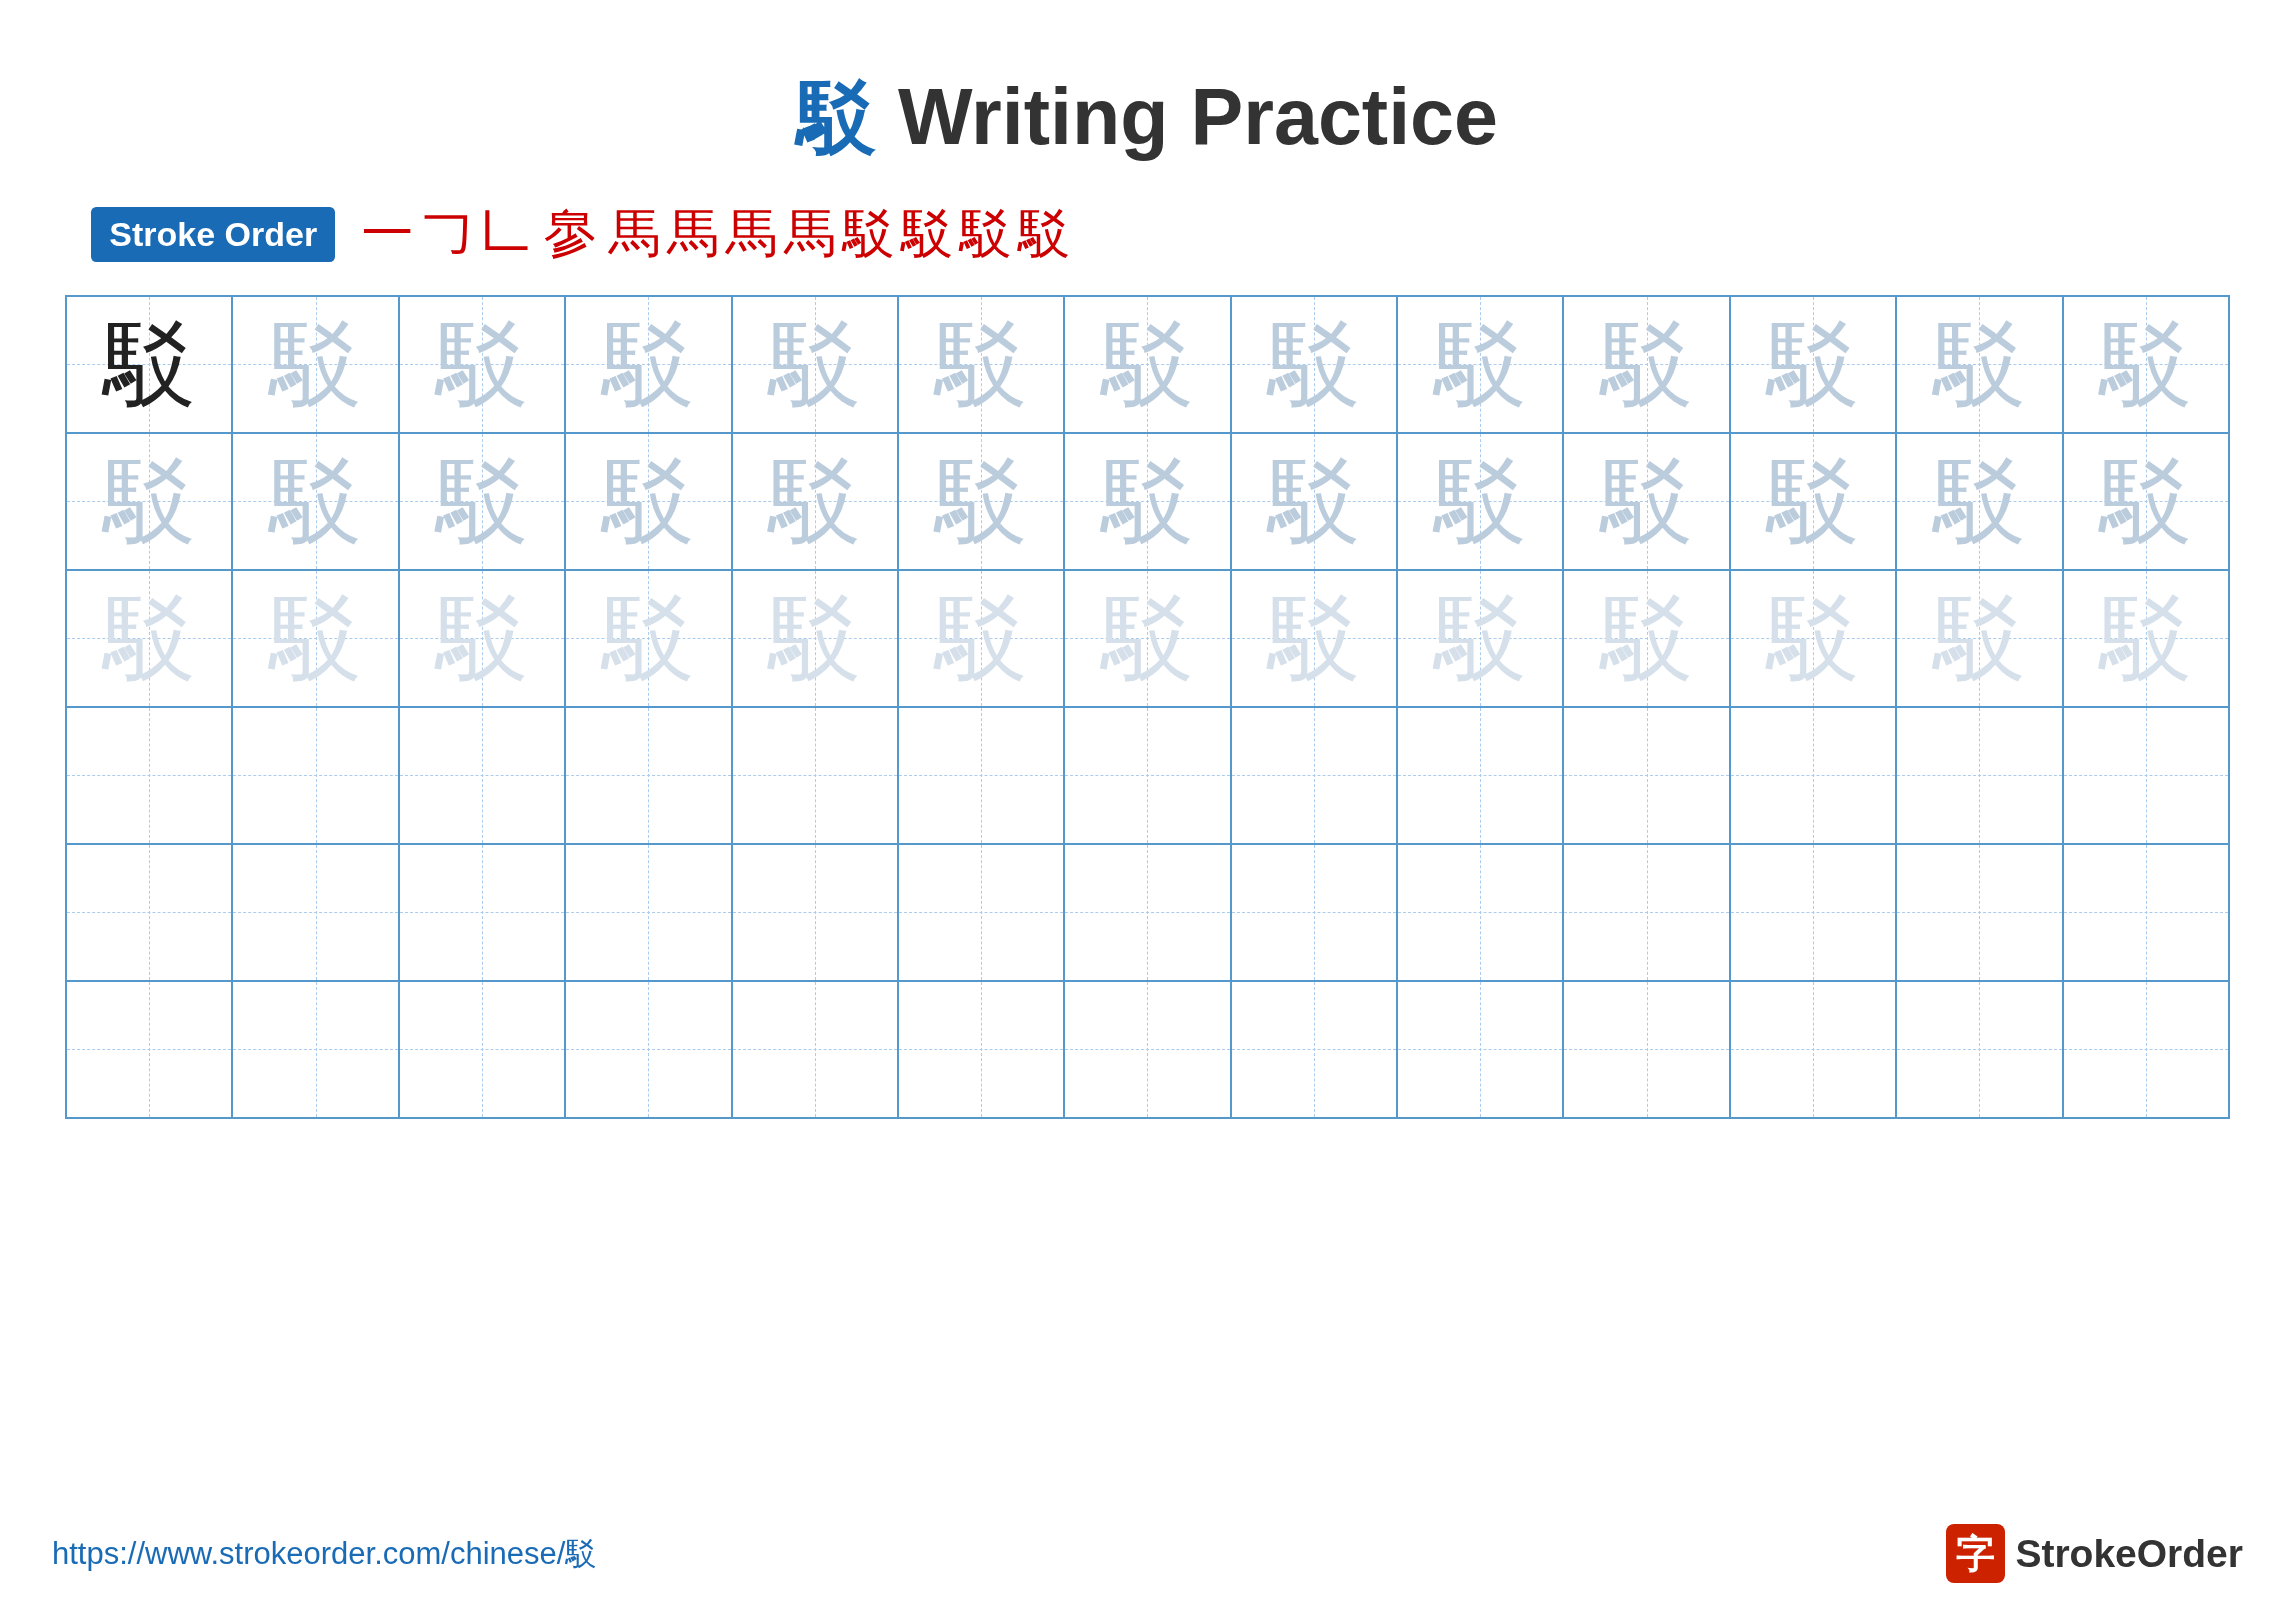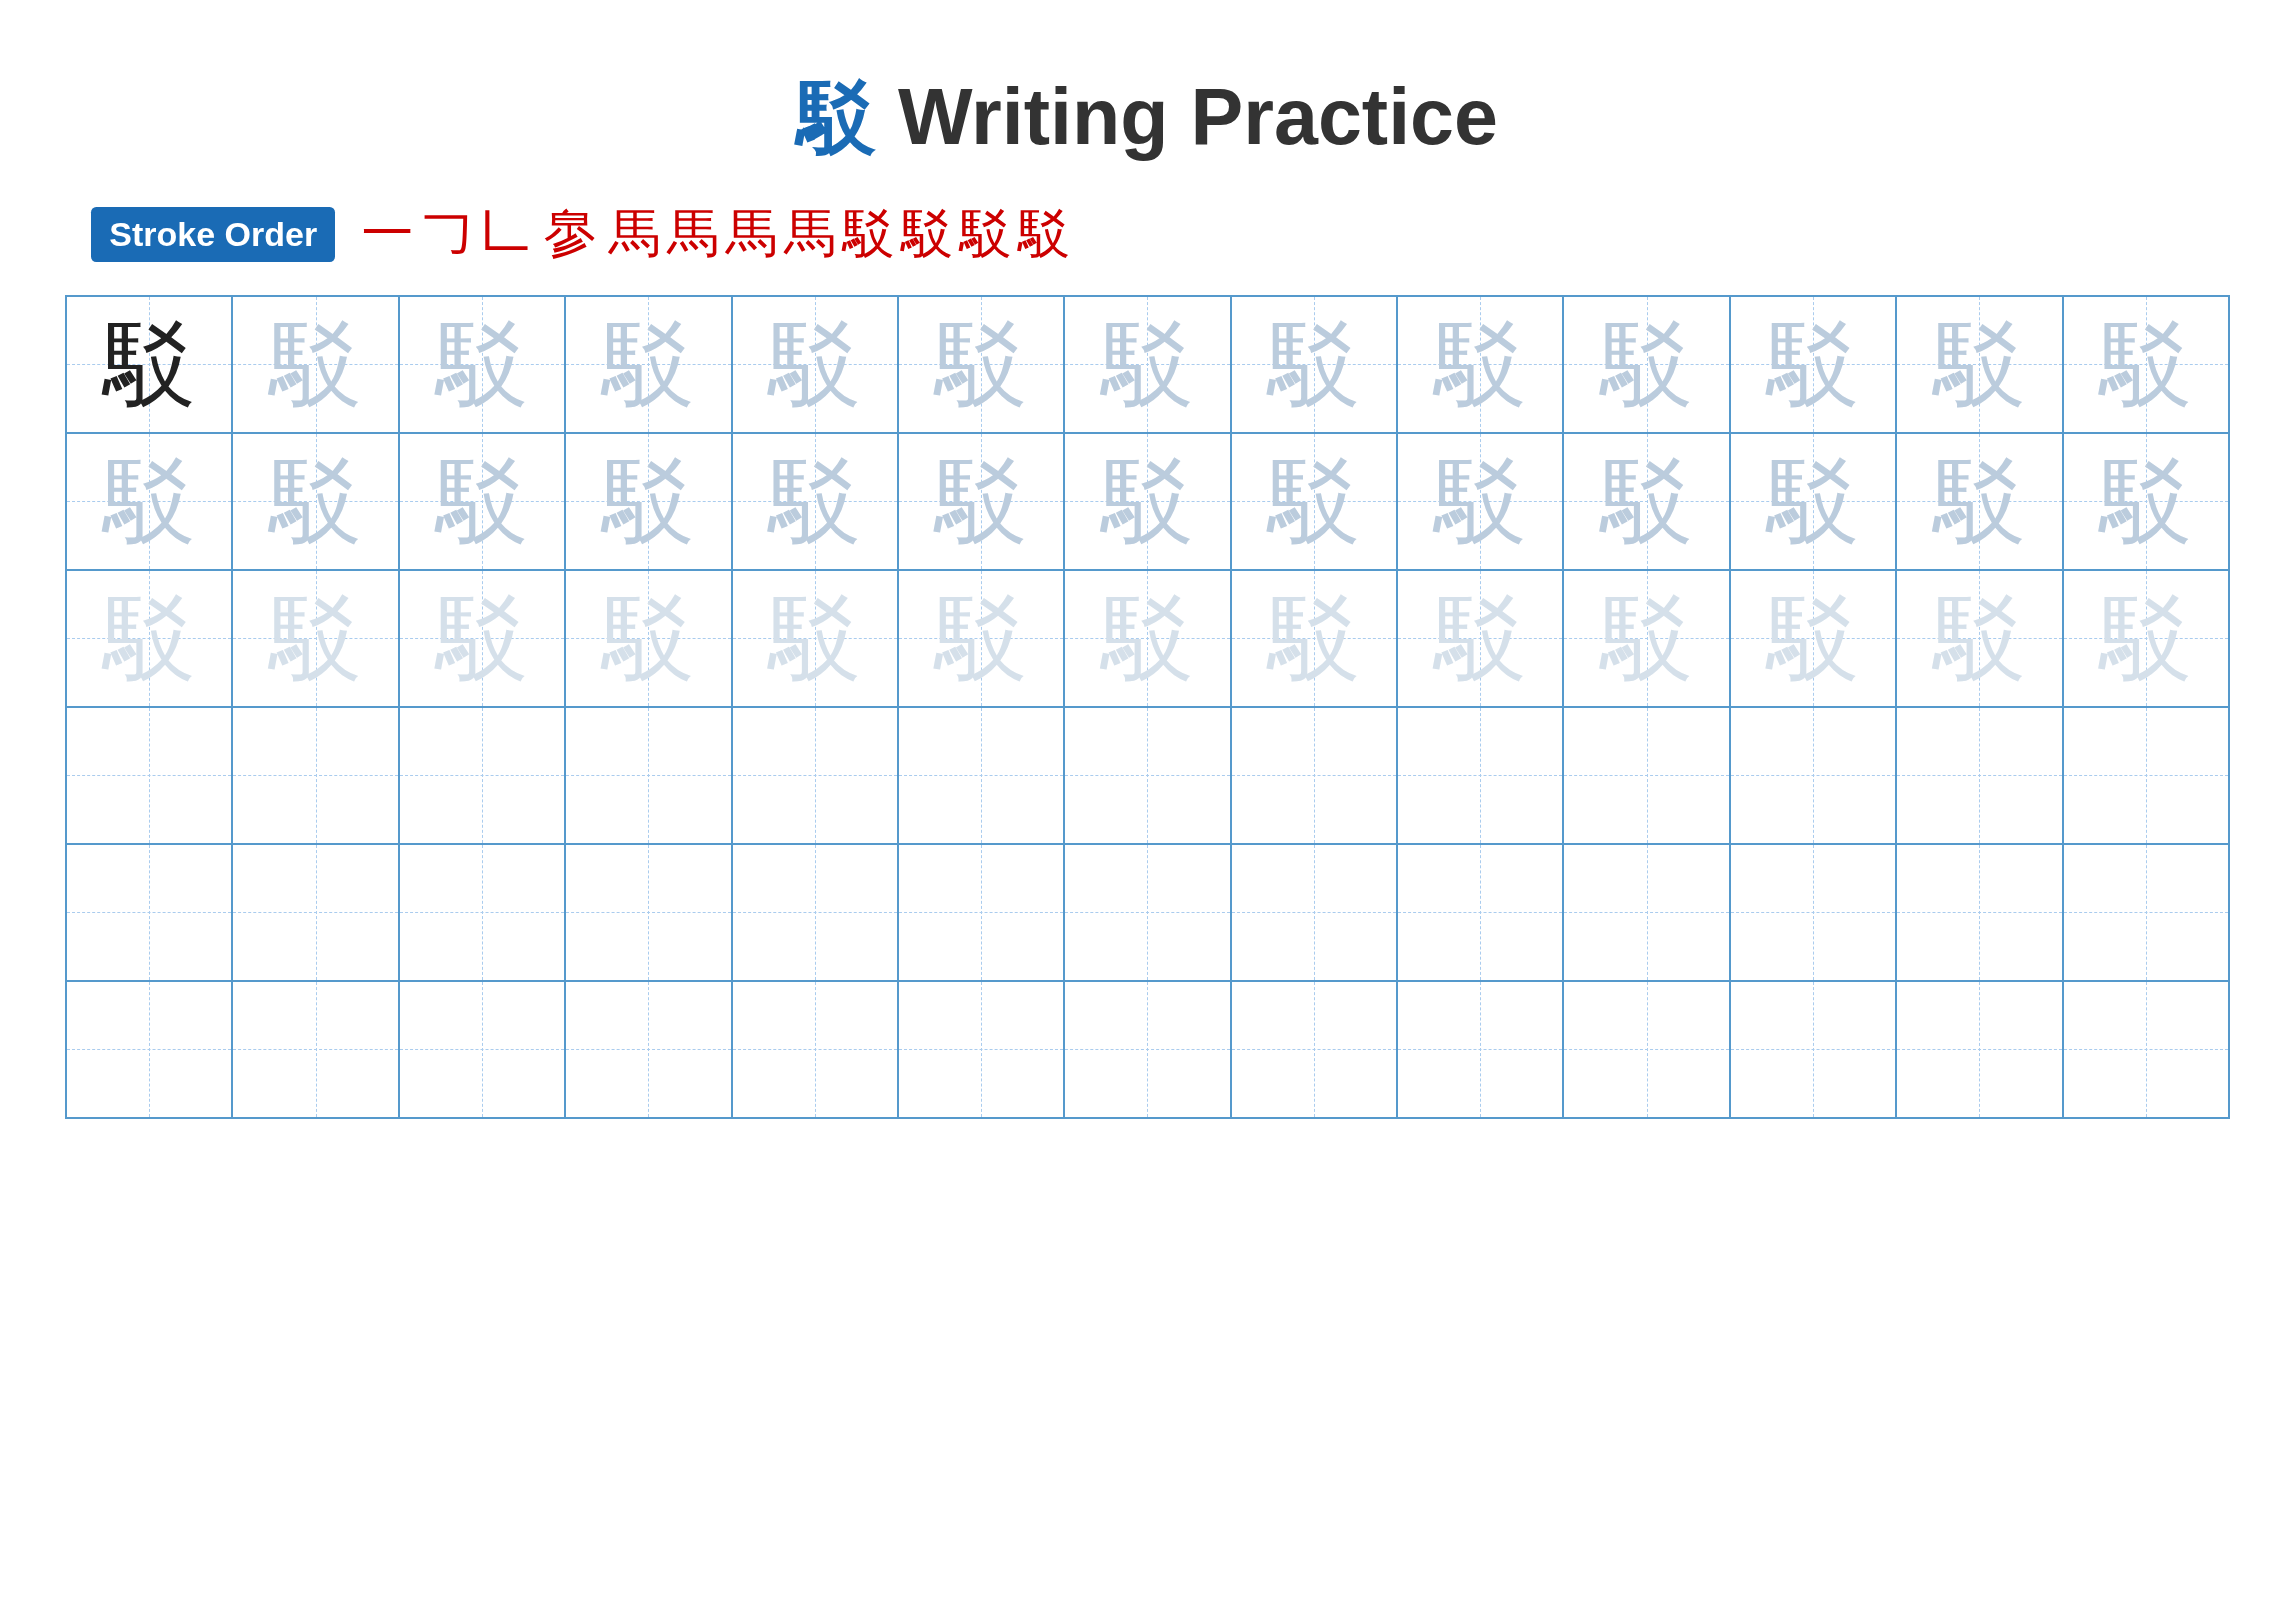--- a/index.html
+++ b/index.html
@@ -364,15 +364,24 @@
     <div class="grid-cell"></div>
     <div class="grid-cell"></div>
     <div class="grid-cell"></div>
     <div class="grid-cell"></div>
     <div class="grid-cell"></div>
     <div class="grid-cell"></div>
     <div class="grid-cell"></div>
     <div class="grid-cell"></div>
   </div>
 
+  <div class="footer">
+    <span class="footer-url">https://www.strokeorder.com/chinese/駁</span>
+    <div class="footer-logo">
+      <div class="footer-logo-icon">
+        <span>字</span>
+      </div>
+      <span class="footer-logo-text">StrokeOrder</span>
+    </div>
+  </div>
 
 </div>
 
 
 </body></html>

